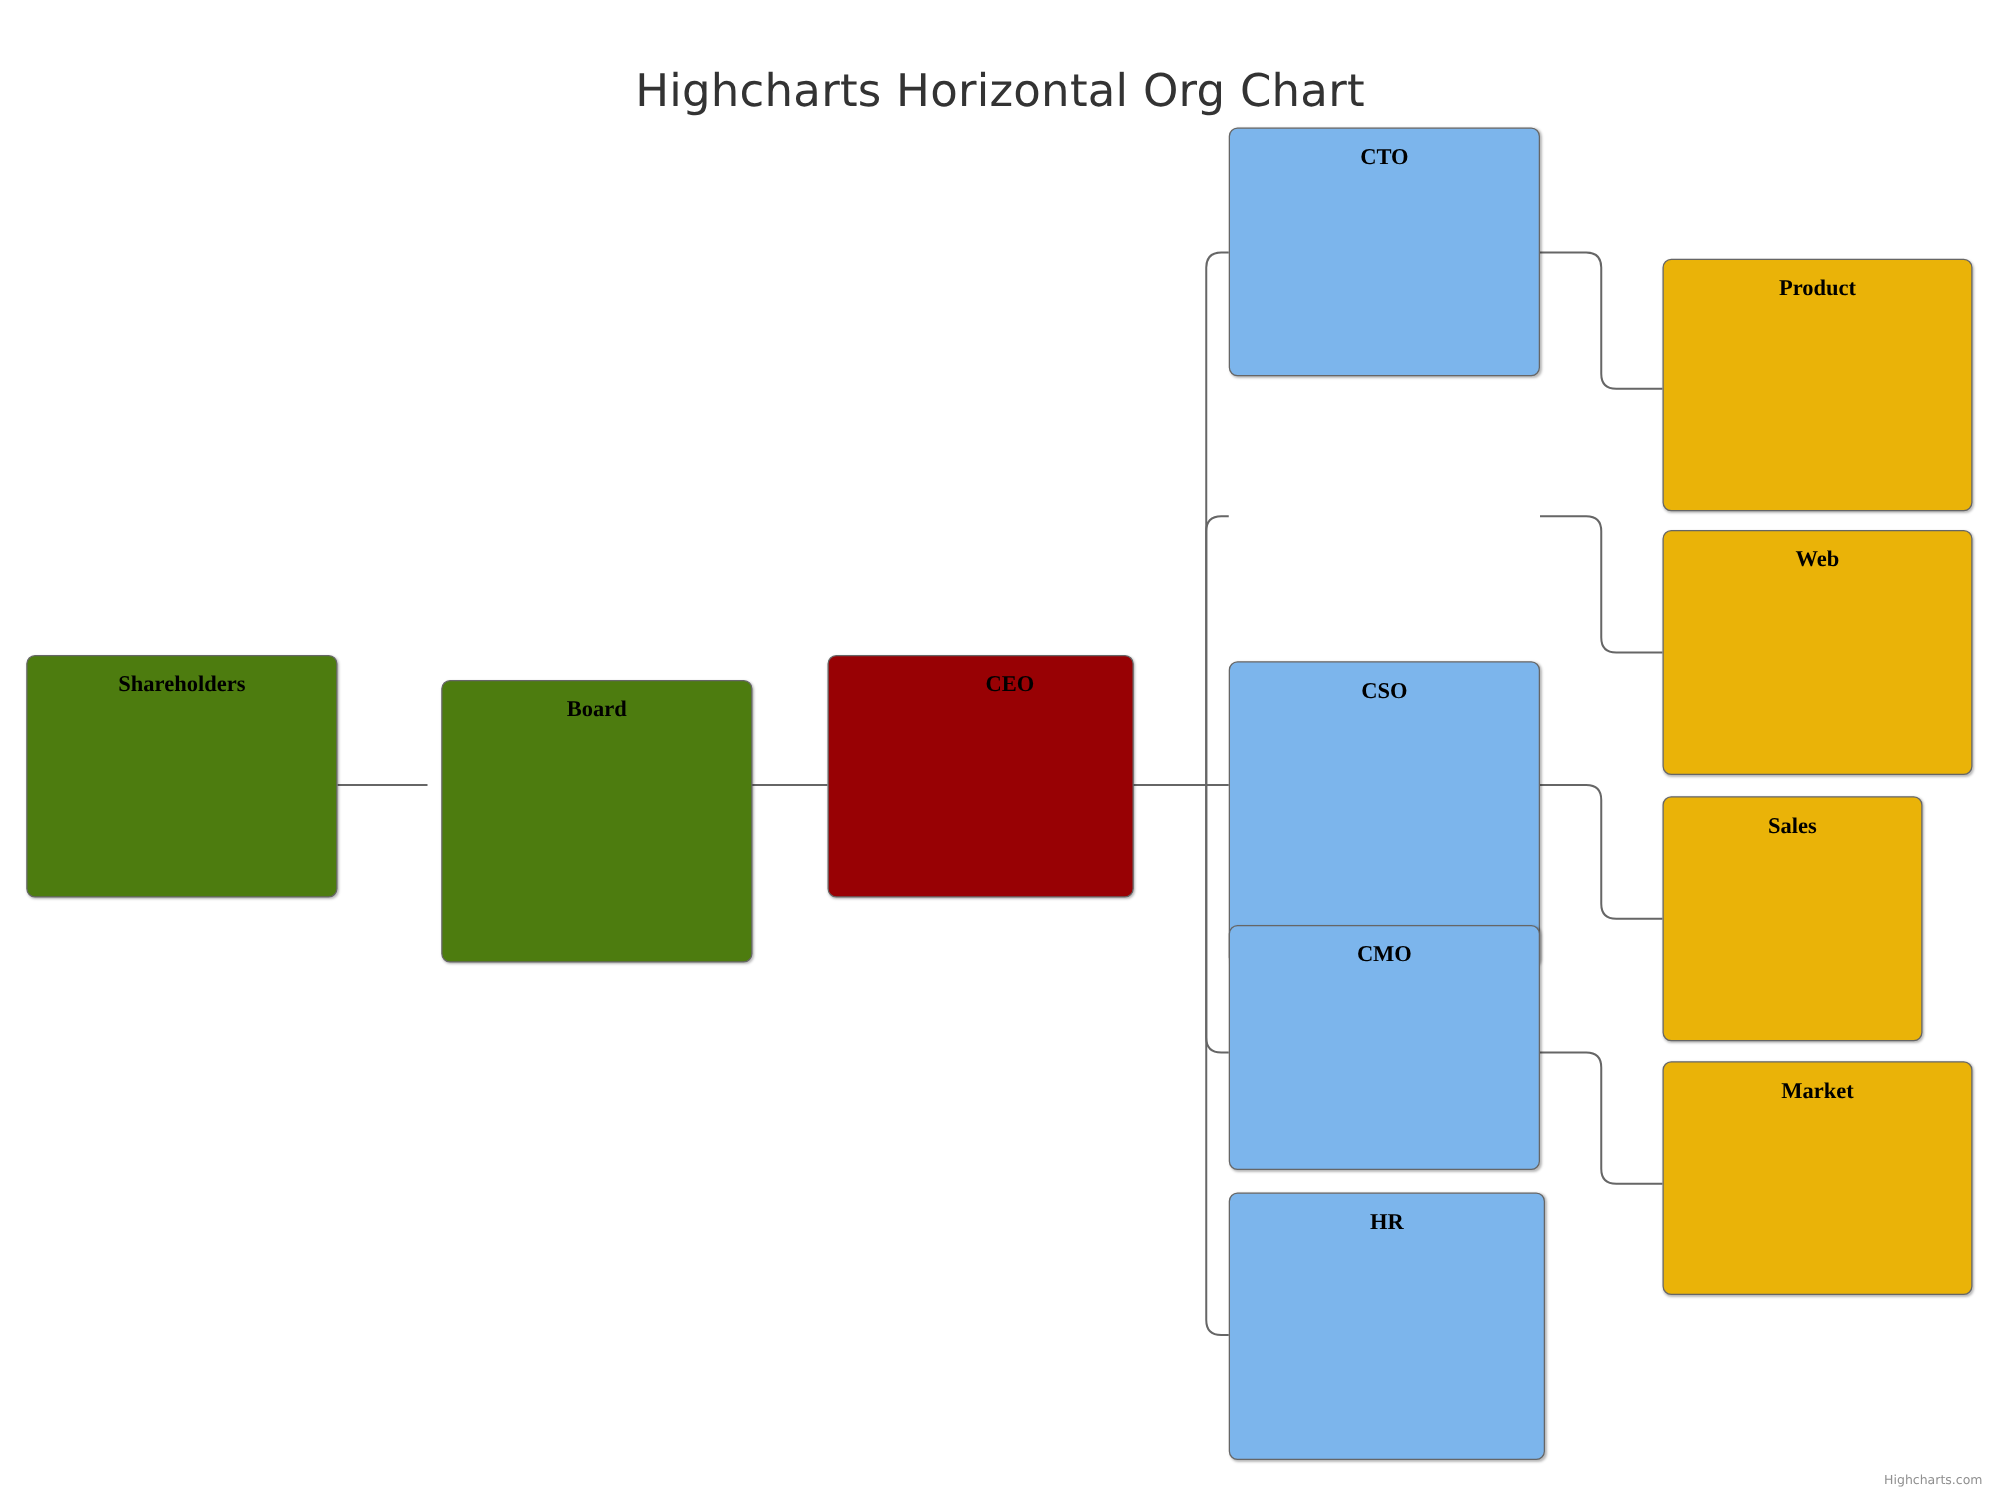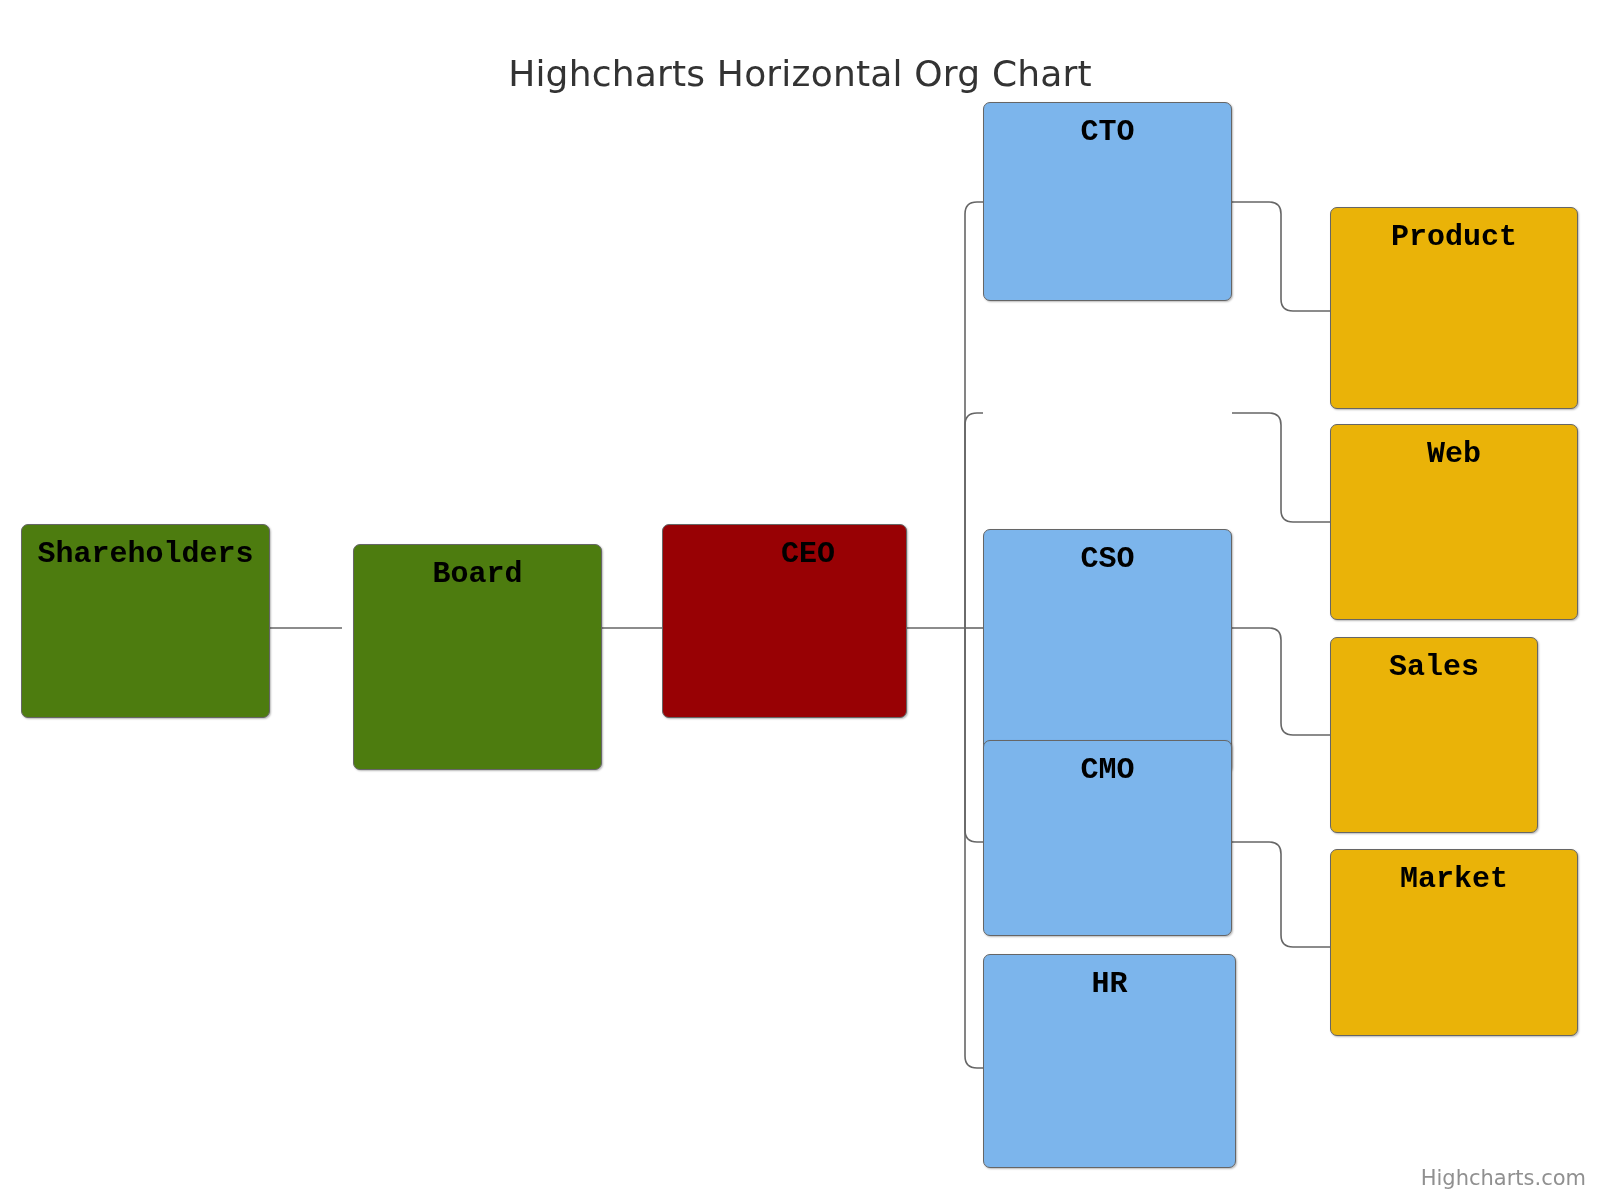--- a/index.html
+++ b/index.html
@@ -41,36 +41,36 @@
     box-sizing: border-box;
     border: 1px solid #666666;
     border-radius: 7px;
     box-shadow: 1px 1px 2px rgba(0,0,0,0.28);
     overflow: hidden;
   }
   .node-label {
     display: block;
     width: 100%;
     text-align: center;
-    font-size: 30px;
+    font-size: 18px;
     font-weight: bold;
     color: #000000;
     padding-top: 13px;
     line-height: 1.1;
-    font-family: Liberation Mono, monospace;
+    font-family: Liberation Serif, serif;
   }
   .n-gray  { background: #4d7c0f; }
   .n-red   { background: #980104; padding-left: 47px; }
   .n-blue  { background: #7cb5ec; }
   .n-green { background: #eab308; }
   #credit {
     position: absolute;
     right: 14px;
     bottom: 10px;
-    font-size: 21px;
+    font-size: 10px;
     color: #909090;
     font-family: "DejaVu Sans", "Liberation Sans", sans-serif;
   }
 </style>
 </head>
 <body>
 
 <div id="chart">
 
   <div id="title">Highcharts Horizontal Org Chart</div>

